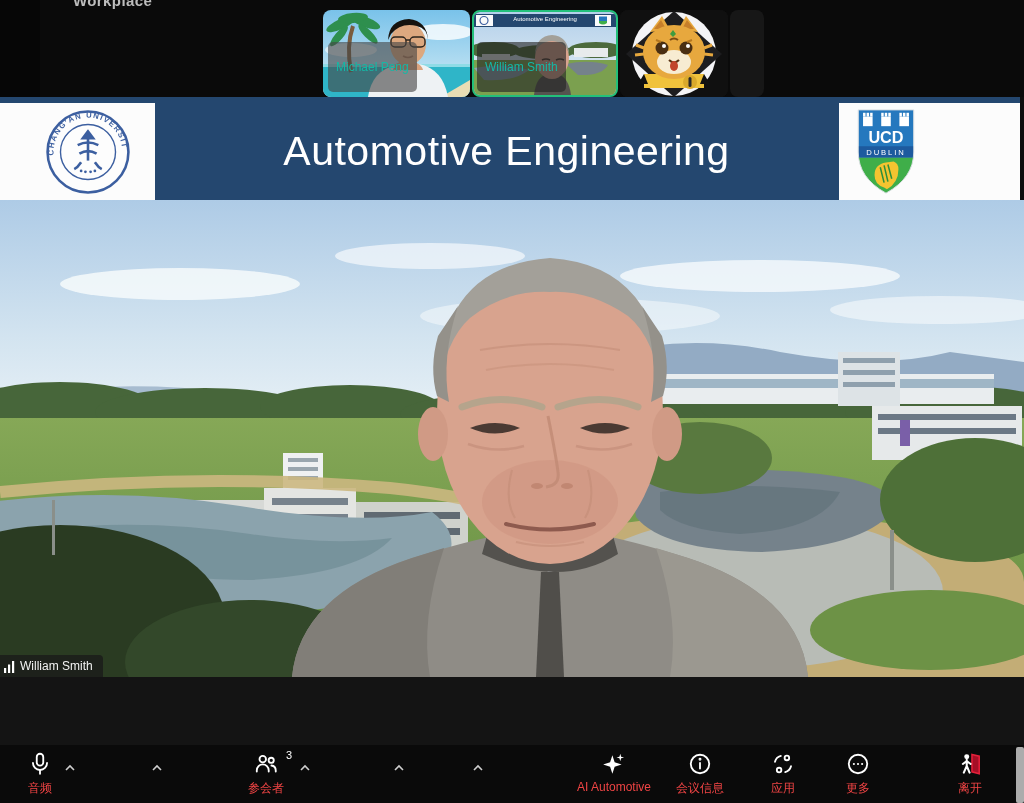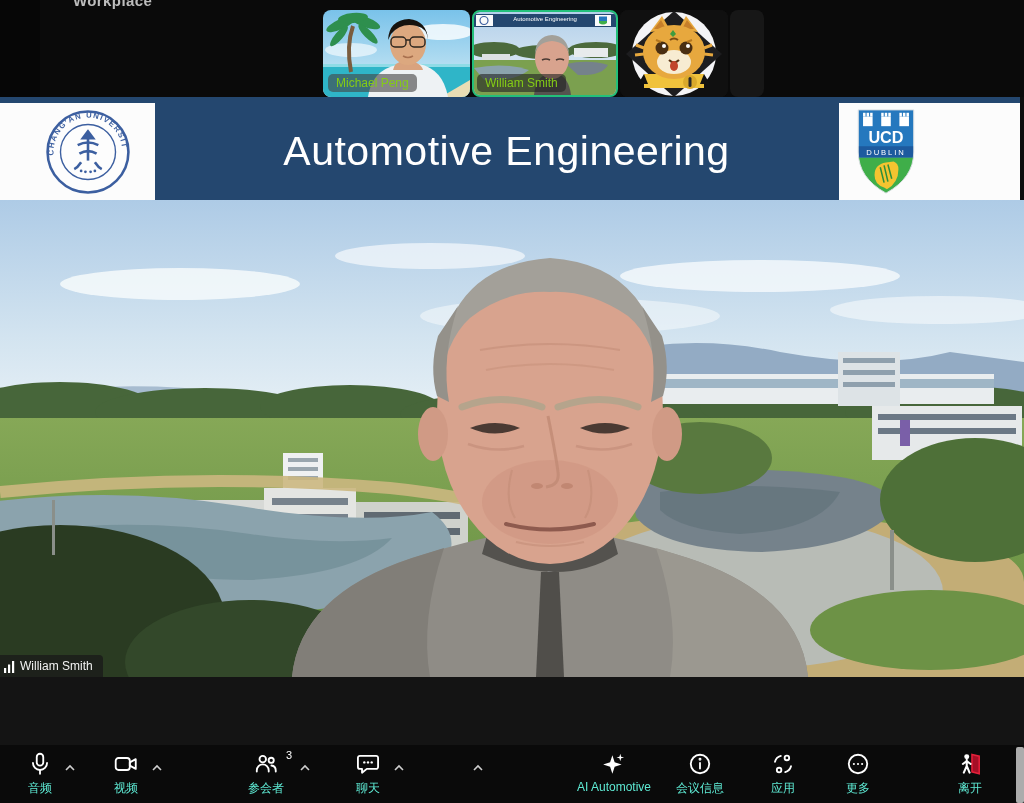--- a/index.html
+++ b/index.html
@@ -8,22 +8,22 @@
 
   
   .topbar{position:absolute;top:0;left:0;width:1024px;height:97px;background:#0a0a0a;overflow:hidden;margin-left:40px;}
   .workplace{position:absolute;top:-8px;left:33px;color:#bdbdbd;font-size:15px;font-weight:bold;letter-spacing:.4px;}
   .thumb{position:absolute;top:10px;height:87px;border-radius:8px;overflow:hidden;background:#131313;}
   .thumb svg{display:block;}
   .thumb.michael{left:283px;width:147px;}
   .thumb.william{left:432px;width:146px;border:2px solid #23c07a;box-sizing:border-box;}
   .thumb.cat{left:580px;width:108px;}
   .thumb.empty{left:690px;width:34px;background:#171717;}
-  .mini-tag{position:absolute;left:5px;bottom:5px;background:rgba(70,70,70,.62);color:#84cc16;
-    font-size:12px;line-height:14px;padding:2px 8px;border-radius:5px;white-space:nowrap;}
+  .mini-tag{position:absolute;left:5px;bottom:5px;background:rgba(70,70,70,.62);color:#14b8a6;
+    font-size:12px;line-height:14px;padding:18px 8px;border-radius:5px;white-space:nowrap;}
   .thumb.william .mini-tag{left:3px;bottom:3px;background:rgba(35,35,35,.62);font-size:12px;}
   .mini-banner-title{position:absolute;top:3px;left:22px;width:98px;text-align:center;color:#fff;
     font-size:6px;line-height:9px;white-space:nowrap;overflow:hidden;}
 
   
   .stage{position:absolute;top:97px;left:0;width:1024px;height:580px;background:#24476f;overflow:hidden;}
   .banner{position:absolute;top:0;left:0;width:1024px;height:103px;background:#24476f;}
   .panel{position:absolute;top:6px;height:97px;background:#fcfcfc;}
   .panel.left{left:0;width:155px;}
   .panel.right{left:839px;width:196px;}
@@ -33,21 +33,21 @@
   .campus{position:absolute;top:103px;left:0;width:1024px;height:477px;}
   .speaker-tag{position:absolute;left:0;bottom:0;height:22px;display:flex;align-items:center;gap:5px;
     background:rgba(25,25,25,.78);color:#f2f2f2;font-size:12px;padding:0 10px 0 4px;border-radius:0 4px 0 0;}
 
   
   .gap{position:absolute;top:677px;left:0;width:1024px;height:68px;background:#141414;}
   .toolbar{position:absolute;top:745px;left:0;width:1024px;height:58px;background:#0a0a0a;}
   .tb-item{position:absolute;top:5px;width:96px;display:flex;flex-direction:column;align-items:center;
     transform:translateX(-50%);cursor:default;}
   .tb-icon{height:28px;display:flex;align-items:center;justify-content:center;position:relative;}
-  .tb-label{margin-top:2px;font-size:12px;color:#5eead4;white-space:nowrap;}
+  .tb-label{margin-top:2px;font-size:12px;color:#ef4444;white-space:nowrap;}
   .tb-chev{position:absolute;top:19px;transform:translateX(-50%);}
   .badge{position:absolute;top:-1px;right:-13px;color:#fff;font-size:11px;}
   .share-btn{width:26px;height:26px;border-radius:6px;background:#16a75c;display:flex;align-items:center;justify-content:center;}
   .right-strip{position:absolute;top:747px;left:1016px;width:8px;height:56px;background:#c9c9c9;opacity:.85;border-radius:2px;}
 </style>
 </head>
 <body>
 
 <div class="app">
 
@@ -357,60 +357,40 @@
             <path d="M5.5,11 a6.5,6.5 0 0 0 13,0"></path>
             <line x1="12" y1="17.5" x2="12" y2="21"></line>
       </svg>
         </div>
       <div class="tb-label">音频</div>
     </div>
     <svg class="tb-chev" style="left:70px" width="12" height="8">
       <polyline points="2,6 6,2 10,6" stroke="#cfcfcf" stroke-width="1.6" fill="none"></polyline>
       </svg>
 
-    <div class="tb-item" style="left:126px">
-      <div class="tb-icon">
-          <svg width="26" height="26" viewBox="0 0 24 24" fill="none" stroke="#fff" stroke-width="1.7" stroke-linejoin="round">
-        <rect x="2.5" y="6.5" width="13" height="11" rx="2.5"></rect>
-            <path d="M15.5,10.5 L21,7.5 V16.5 L15.5,13.5 Z"></path>
-      </svg>
-        </div>
-      <div class="tb-label">视频</div>
-    </div>
     <svg class="tb-chev" style="left:157px" width="12" height="8">
       <polyline points="2,6 6,2 10,6" stroke="#cfcfcf" stroke-width="1.6" fill="none"></polyline>
       </svg>
 
     <div class="tb-item" style="left:266px">
       <div class="tb-icon">
         <svg width="26" height="26" viewBox="0 0 24 24" fill="none" stroke="#fff" stroke-width="1.7" stroke-linecap="round">
           <circle cx="9" cy="7.5" r="3"></circle>
             <path d="M3.5,19 v-1.2 a5.5,5.5 0 0 1 11,0 V19"></path>
           <circle cx="16.8" cy="8.6" r="2.4"></circle>
             <path d="M17,13.4 a4.6,4.6 0 0 1 4,4.5 V19"></path>
         </svg>
         <span class="badge">3</span>
       </div>
       <div class="tb-label">参会者</div>
     </div>
     <svg class="tb-chev" style="left:305px" width="12" height="8">
       <polyline points="2,6 6,2 10,6" stroke="#cfcfcf" stroke-width="1.6" fill="none"></polyline>
       </svg>
 
-    <div class="tb-item" style="left:368px">
-      <div class="tb-icon">
-          <svg width="26" height="26" viewBox="0 0 24 24" fill="none" stroke="#fff" stroke-width="1.7" stroke-linejoin="round">
-        <path d="M4.5,4.5 h15 a1.8,1.8 0 0 1 1.8,1.8 v8.4 a1.8,1.8 0 0 1 -1.8,1.8 h-8.6 l-4.4,3.6 v-3.6 h-2 a1.8,1.8 0 0 1 -1.8,-1.8 v-8.4 a1.8,1.8 0 0 1 1.8,-1.8 z"></path>
-        <circle cx="8.6" cy="10.5" r="1.1" fill="#fff" stroke="none"></circle>
-            <circle cx="12" cy="10.5" r="1.1" fill="#fff" stroke="none"></circle>
-            <circle cx="15.4" cy="10.5" r="1.1" fill="#fff" stroke="none"></circle>
-      </svg>
-        </div>
-      <div class="tb-label">聊天</div>
-    </div>
     <svg class="tb-chev" style="left:399px" width="12" height="8">
       <polyline points="2,6 6,2 10,6" stroke="#cfcfcf" stroke-width="1.6" fill="none"></polyline>
       </svg>
 
     <svg class="tb-chev" style="left:478px" width="12" height="8">
       <polyline points="2,6 6,2 10,6" stroke="#cfcfcf" stroke-width="1.6" fill="none"></polyline>
       </svg>
 
 
     <div class="tb-item" style="left:614px;width:110px">

